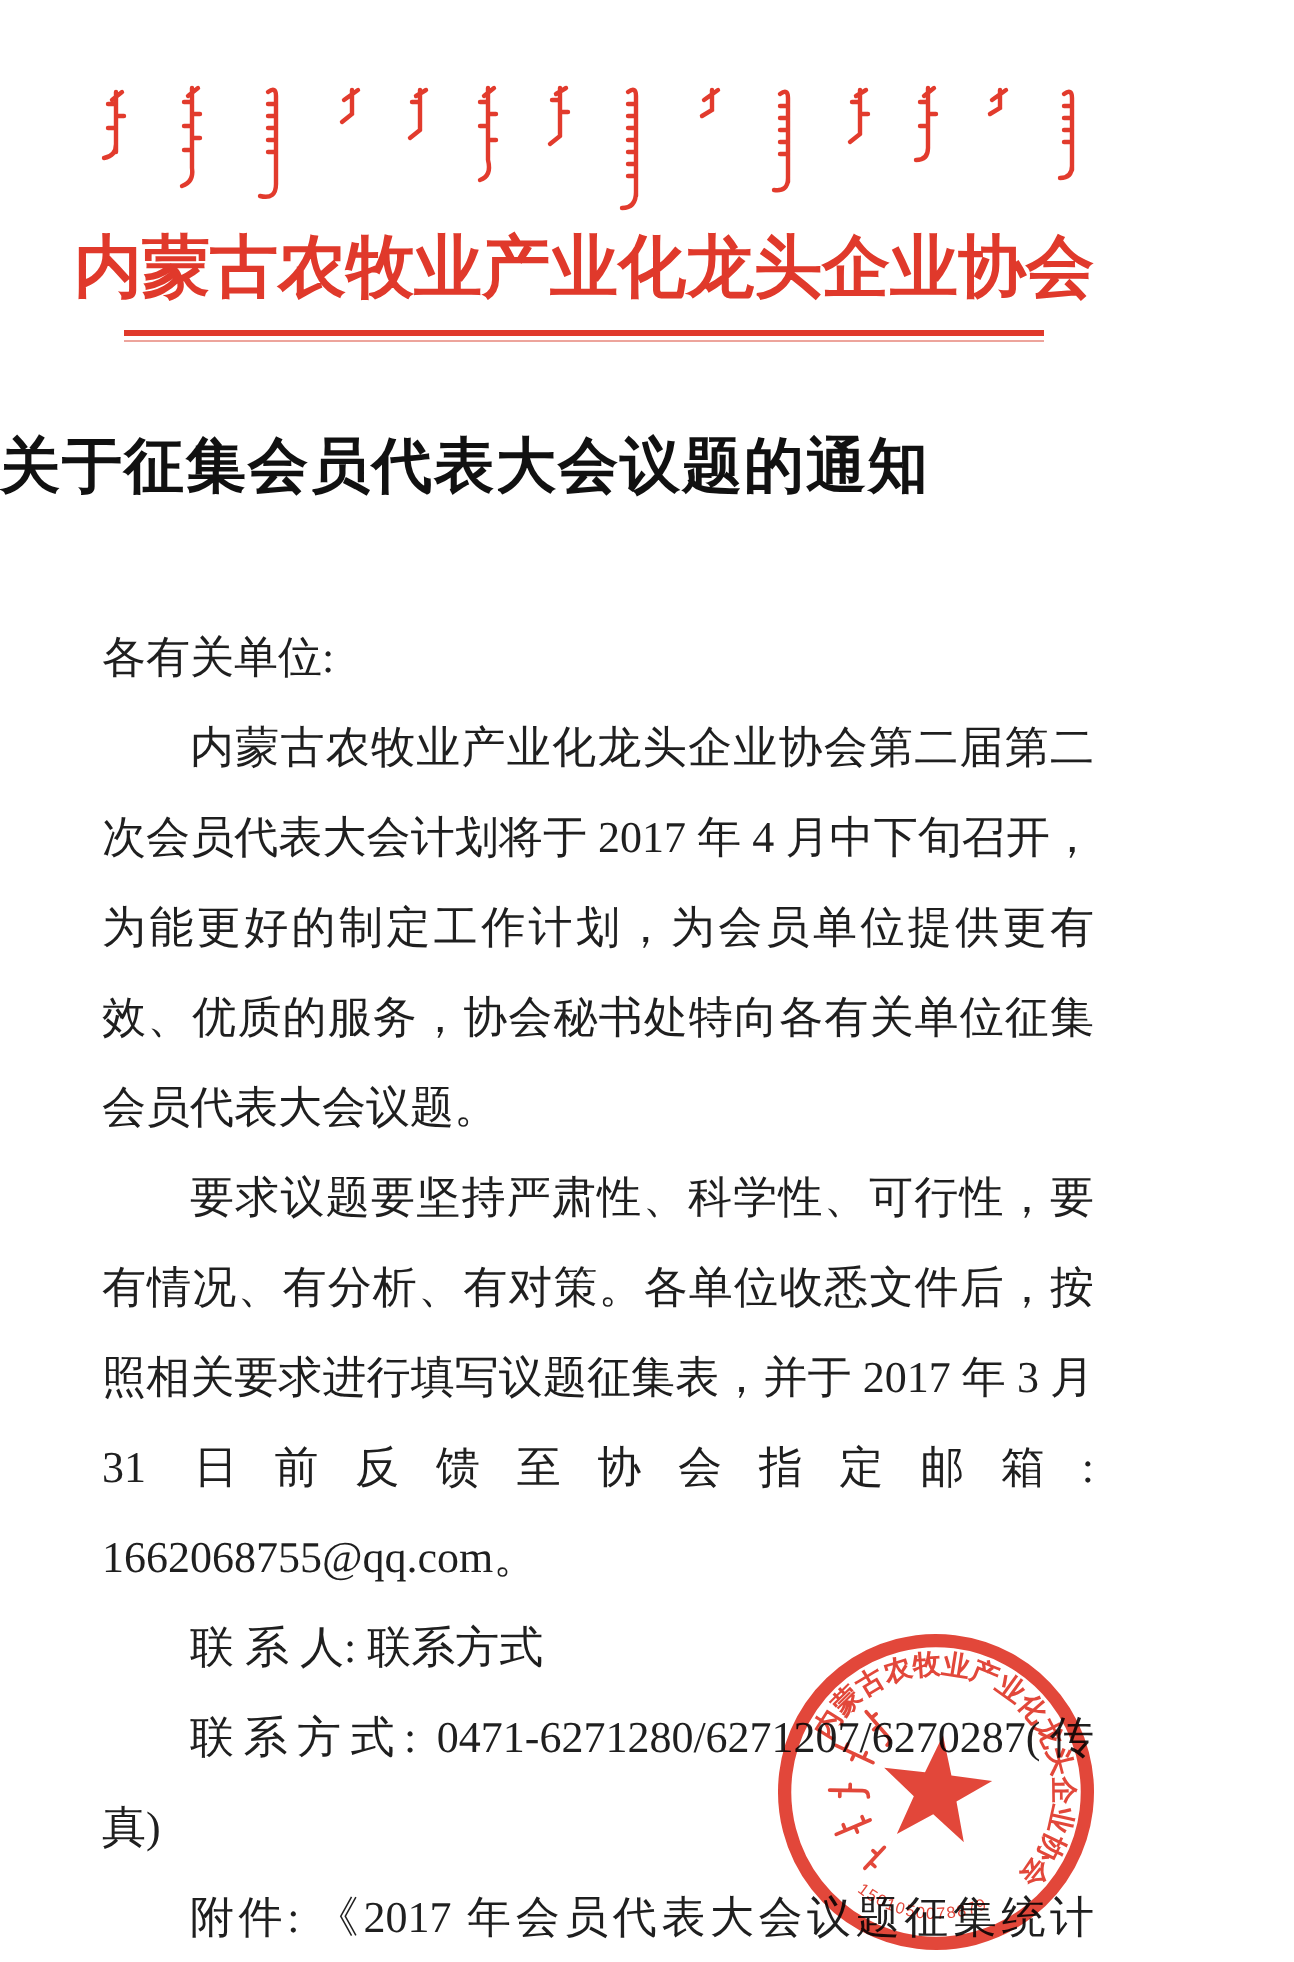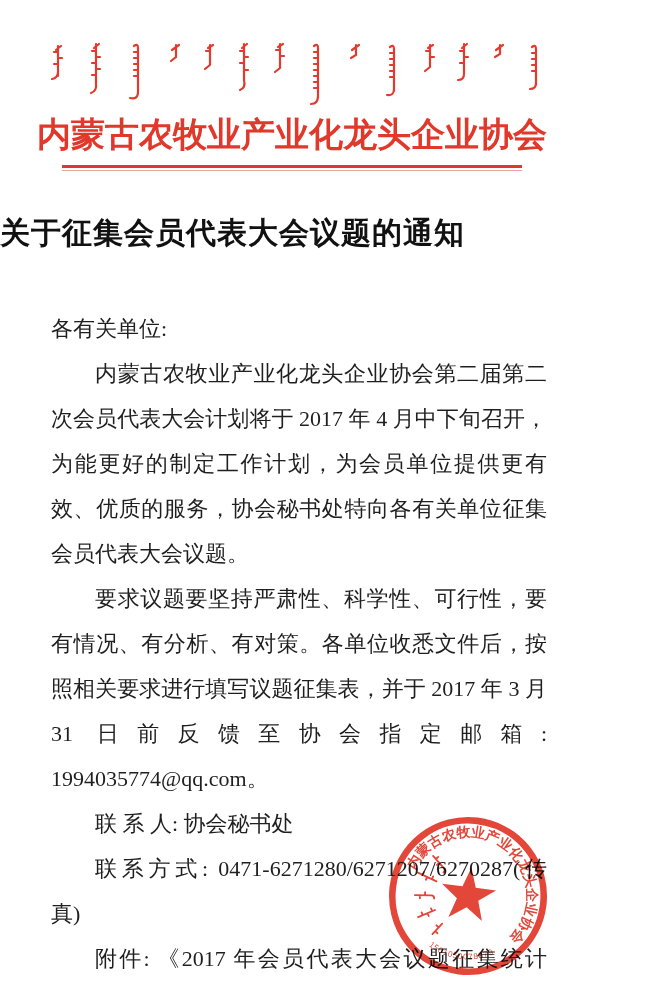--- a/index.html
+++ b/index.html
@@ -94,22 +94,22 @@
       <div class="rule-thick"></div>
       <div class="rule-thin"></div>
     </div>
   </div>
 
   <div class="doc-title">关于征集会员代表大会议题的通知</div>
 
   <div class="content">
     <p>各有关单位:</p>
     <p class="indent">内蒙古农牧业产业化龙头企业协会第二届第二次会员代表大会计划将于 2017 年 4 月中下旬召开，为能更好的制定工作计划，为会员单位提供更有效、优质的服务，协会秘书处特向各有关单位征集会员代表大会议题。</p>
-    <p class="indent">要求议题要坚持严肃性、科学性、可行性，要有情况、有分析、有对策。各单位收悉文件后，按照相关要求进行填写议题征集表，并于 2017 年 3 月 31 日前反馈至协会指定邮箱: 1994035774@qq.com。</p>
-    <p class="indent">联 系 人: 协会秘书处</p>
+    <p class="indent">要求议题要坚持严肃性、科学性、可行性，要有情况、有分析、有对策。各单位收悉文件后，按照相关要求进行填写议题征集表，并于 2017 年 3 月 31 日前反馈至协会指定邮箱: 1662068755@qq.com。</p>
+    <p class="indent">联 系 人: 联系方式</p>
     <p class="indent">联系方式: 0471-6271280/6271207/6270287(传真)</p>
     <p class="indent attachment">附件: 《2017 年会员代表大会议题征集统计表》</p>
   </div>
 
   <div class="sign-block">
     <div class="sign-org">内蒙古农牧业产业化龙头企业协会</div>
     <div class="sign-date">2017 年 3 月 23 日</div>
   </div>
 
   <svg class="seal" viewBox="0 0 176 176">

